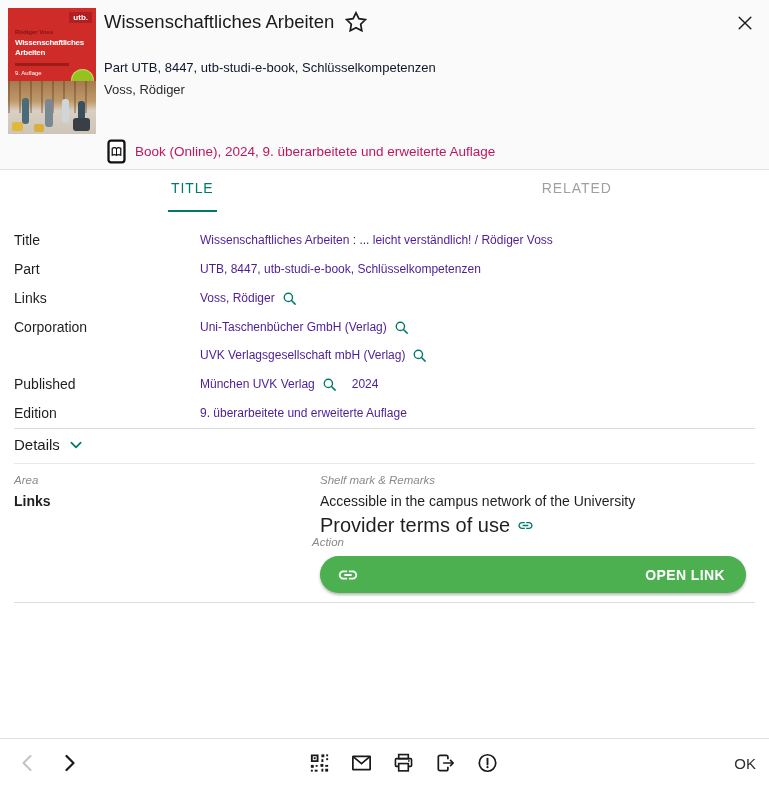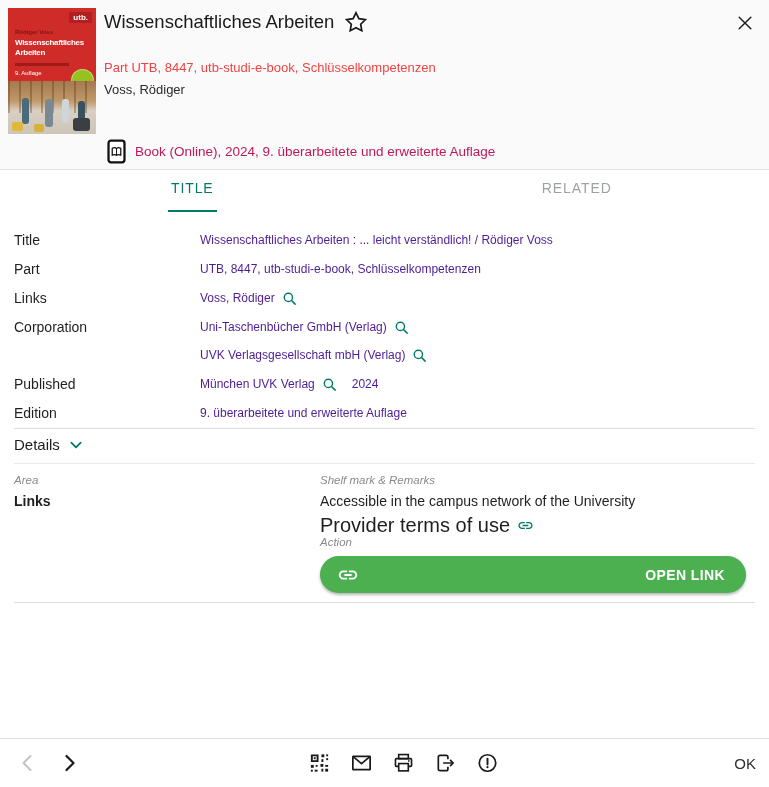--- a/index.html
+++ b/index.html
@@ -47,21 +47,21 @@
   .fig2 { left:42%; bottom:14%; width:8px; height:28px; background:#7a8894; }
   .fig3 { left:61%; bottom:20%; width:7px; height:24px; background:#cfd6da; }
   .fig4 { left:79%; bottom:22%; width:7px; height:21px; background:#39505e; }
   .chair1 { left:5%; bottom:6%; width:11px; height:9px; background:#e0b93c; border-radius:2px; }
   .chair2 { left:30%; bottom:3%; width:10px; height:8px; background:#d8b13a; border-radius:2px; }
   .chair3 { right:7%; bottom:5%; width:17px; height:13px; background:#3a3f45; border-radius:3px; }
 
   .h-title-row { position:absolute; left:104px; top:10px; display:flex; align-items:center; gap:10px; }
   .h-title { font-size:18.5px; font-weight:400; color:#1a1a1a; }
   .fav-btn { display:flex; align-items:center; }
-  .h-part   { position:absolute; left:104px; top:60px;  font-size:13px; color:#ef4444; }
+  .h-part   { position:absolute; left:104px; top:60px;  font-size:13px; color:#0f172a; }
   .h-author { position:absolute; left:104px; top:82px;  font-size:13px; color:#2a2a2a; }
   .format-row { position:absolute; left:107px; top:139px; display:flex; align-items:center; gap:9px; }
   .format-text { font-size:13.5px; color:#be185d; }
   .close-btn { position:absolute; top:9px; right:10px; width:28px; height:28px; display:flex; align-items:center; justify-content:center; }
 
   
   .tabs { position:absolute; top:171px; left:0; right:0; height:41px; display:flex; background:#fff; }
   .tab { flex:1; display:flex; justify-content:center; padding-top:9px; font-size:14px; letter-spacing:0.9px; }
   .tab-label { padding:0 3px 7px; }
   .tab.active .tab-label { color:var(--teal,#00796b); border-bottom:2px solid var(--teal,#00796b); }
@@ -82,21 +82,21 @@
   .div2 { top:463px; border-top-color:#e9e9e9; }
   .div3 { top:602px; }
 
   .details-row { position:absolute; top:436px; left:14px; display:flex; align-items:center; gap:8px; font-size:15px; color:#1c1c1c; }
   .details-row .chev { color:var(--teal,#00796b); display:flex; align-items:center; }
 
   
   .sec-label { position:absolute; font-style:italic; font-size:11.5px; color:var(--muted-label,#8a8a8a); }
   .lab-area    { top:474px; left:14px; }
   .lab-remarks { top:474px; left:320px; }
-  .lab-action  { top:536px; left:320px; }
+  .lab-action  { top:536px; left:312px; }
   .area-value  { position:absolute; top:493px; left:14px; font-size:14px;font-weight:bold; }
   .remark1     { position:absolute; top:493px; left:320px; font-size:14px; }
   .remark2     { position:absolute; top:514px; left:320px; font-size:20px; display:flex; align-items:center; gap:7px; }
   .remark2 .lnk { color:var(--teal,#00796b); display:flex; align-items:center; }
 
   .open-link-btn {
     position:absolute; top:556px; left:320px; width:426px; height:37px;
     background:var(--green,#4caf50); border-radius:19px;
     display:flex; align-items:center; justify-content:space-between;
     padding:0 21px 0 17px; box-shadow:0 2px 3px rgba(0,0,0,.28);

